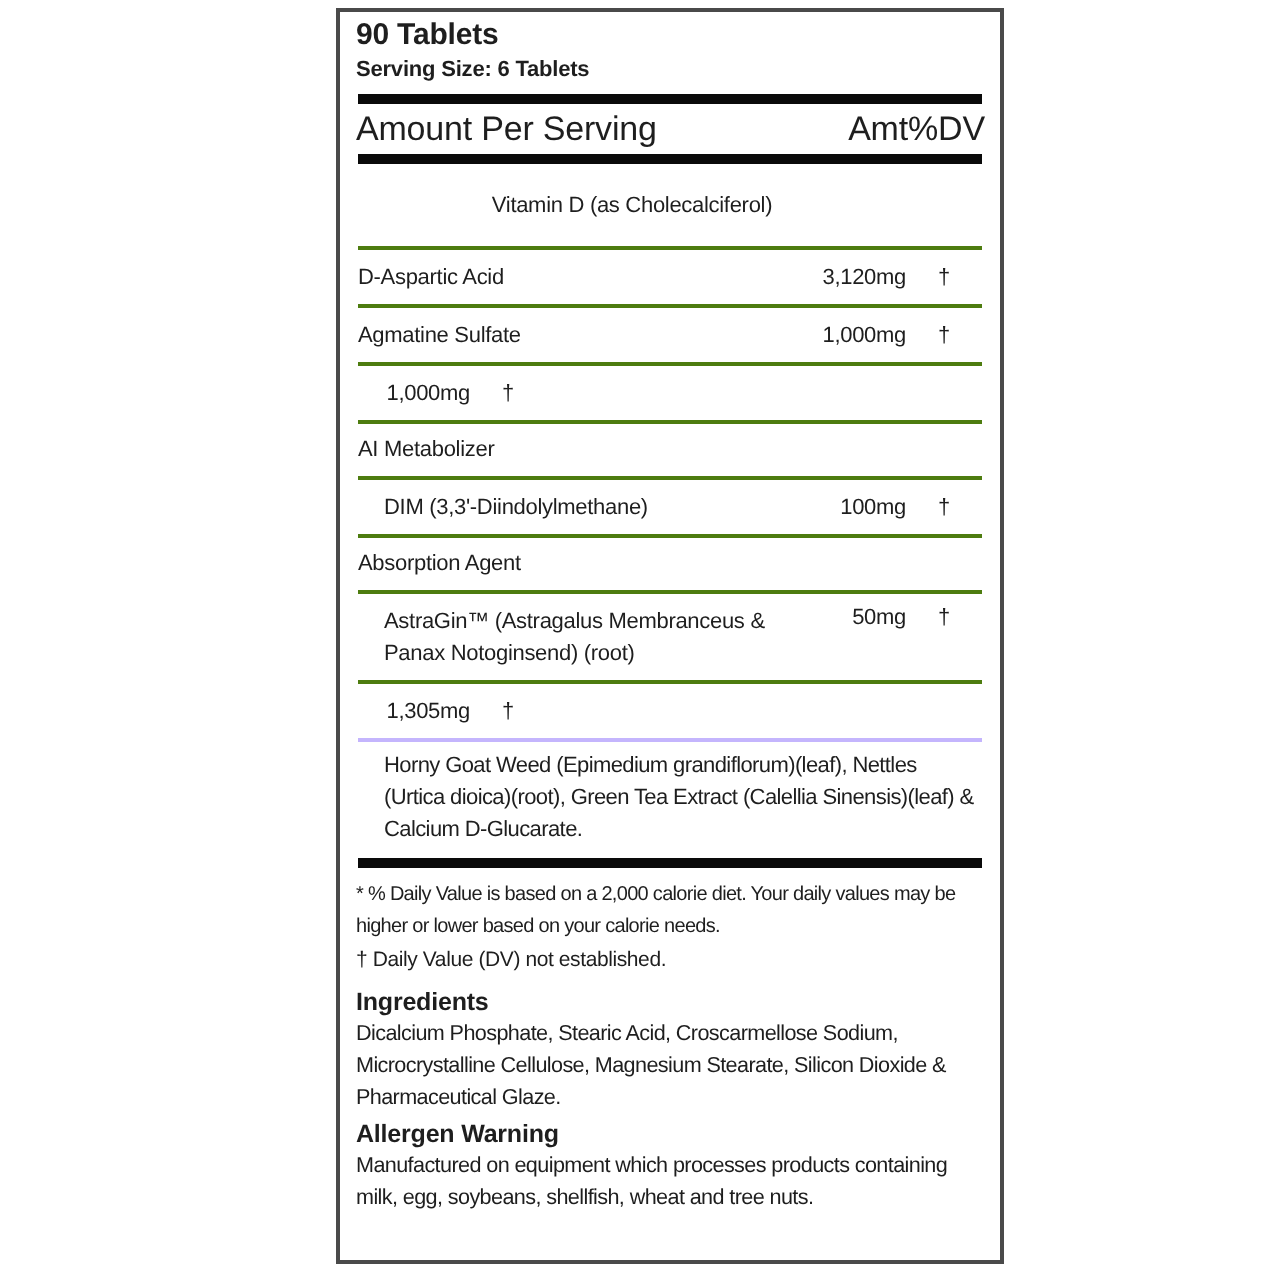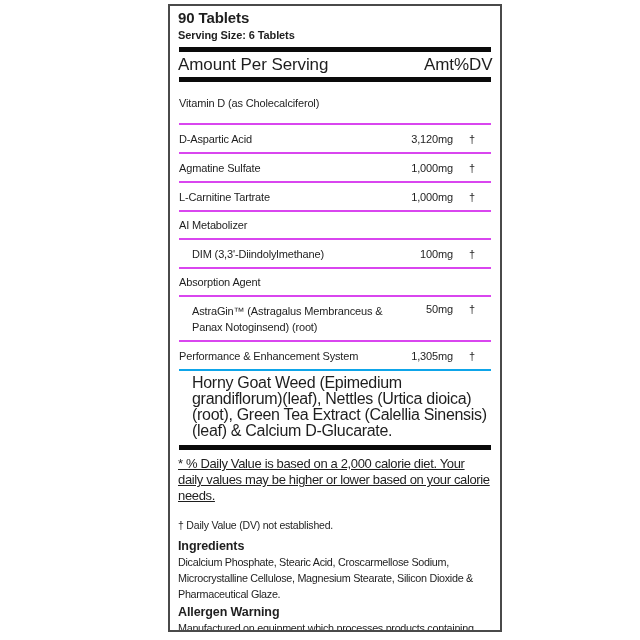--- a/index.html
+++ b/index.html
@@ -16,34 +16,34 @@
   }
   .title{font-size:15px;font-weight:bold;line-height:16px;margin:0 0 0 1px;letter-spacing:-0.1px;}
   .sub{font-size:11px;line-height:13px;padding:0 1px;letter-spacing:-0.1px;}
   .sub.s1{margin-top:3px;font-weight:bold;}
   .sub.s2{margin-top:5px;}
   .bar{height:5px;background:#0a0a0a;margin:0 2px;}
   .bar.b1{margin-top:5px;}
   .hdr-row{display:flex;align-items:center;height:25px;font-size:17px;padding:0 1px;letter-spacing:-0.1px;}
   .hdr-left{flex:1;}
   .rows{margin:0 2px;}
-  .row{display:flex;align-items:center;min-height:29px;border-top:2px solid #d946ef;
+  .row{display:flex;align-items:center;min-height:29px;border-top:2px solid #4d7c0f;
        font-size:11px;letter-spacing:-0.15px;box-sizing:border-box;}
-  .row.first{border-top:none;min-height:41px;}
+  .row.first{border-top:none;min-height:41px;text-align:center;}
   .row.section{min-height:28px;}
   .row.wrap2{min-height:45px;align-items:flex-start;padding-top:6px;}
   .nm{flex:1;line-height:16px;}
   .nm.ind{padding-left:13px;}
   .amt{width:56px;text-align:right;}
   .dag{width:38px;text-align:center;}
   .amt-stack{width:56px;display:flex;flex-direction:column;align-items:flex-end;line-height:15px;}
-  .blend{border-top:2px solid #0ea5e9;padding:4px 2px 6px 13px;font-size:16px;
+  .blend{border-top:2px solid #c4b5fd;padding:4px 2px 6px 13px;font-size:11px;
          line-height:16px;letter-spacing:-0.3px;}
-  .fnote{margin-top:6px;font-size:13px;line-height:16px;letter-spacing:-0.35px;padding:0 1px;text-decoration:underline;}
-  .fnote2{margin-top:14px;font-size:10.5px;line-height:15px;letter-spacing:-0.2px;padding:0 1px;}
+  .fnote{margin-top:6px;font-size:10px;line-height:16px;letter-spacing:-0.35px;padding:0 1px;}
+  .fnote2{margin-top:1px;font-size:10.5px;line-height:15px;letter-spacing:-0.2px;padding:0 1px;}
   .sect-heading{font-size:12.5px;font-weight:bold;line-height:15px;margin-top:6px;padding:0 1px;letter-spacing:-0.1px;}
   .sect-heading.allergen{margin-top:3px;}
   .para{font-size:10.8px;line-height:16px;letter-spacing:-0.3px;padding:0 1px;}
 </style>
 </head>
 <body>
 
 <div class="label-box">
 
   <div class="title">90 Tablets</div>
@@ -72,21 +72,20 @@
       <span class="dag">†</span>
     </div>
 
     <div class="row">
       <span class="nm">Agmatine Sulfate</span>
       <span class="amt">1,000mg</span>
       <span class="dag">†</span>
     </div>
 
     <div class="row">
-      <span class="nm">L-Carnitine Tartrate</span>
       <span class="amt">1,000mg</span>
       <span class="dag">†</span>
     </div>
 
     <div class="row section">
       <span class="nm">AI Metabolizer</span>
     </div>
 
     <div class="row">
       <span class="nm ind">DIM (3,3'-Diindolylmethane)</span>
@@ -98,21 +97,20 @@
       <span class="nm">Absorption Agent</span>
     </div>
 
     <div class="row wrap2">
       <span class="nm ind">AstraGin™ (Astragalus Membranceus &amp; Panax Notoginsend) (root)</span>
       <span class="amt">50mg</span>
       <span class="dag">†</span>
     </div>
 
     <div class="row">
-      <span class="nm">Performance &amp; Enhancement System</span>
       <span class="amt">1,305mg</span>
       <span class="dag">†</span>
     </div>
 
     <div class="blend">Horny Goat Weed (Epimedium grandiflorum)(leaf), Nettles (Urtica dioica)(root), Green Tea Extract (Calellia Sinensis)(leaf) &amp; Calcium D-Glucarate.</div>
   </div>
 
   <div class="bar"></div>
 
   <div class="fnote">* % Daily Value is based on a 2,000 calorie diet. Your daily values may be higher or lower based on your calorie needs.</div>

